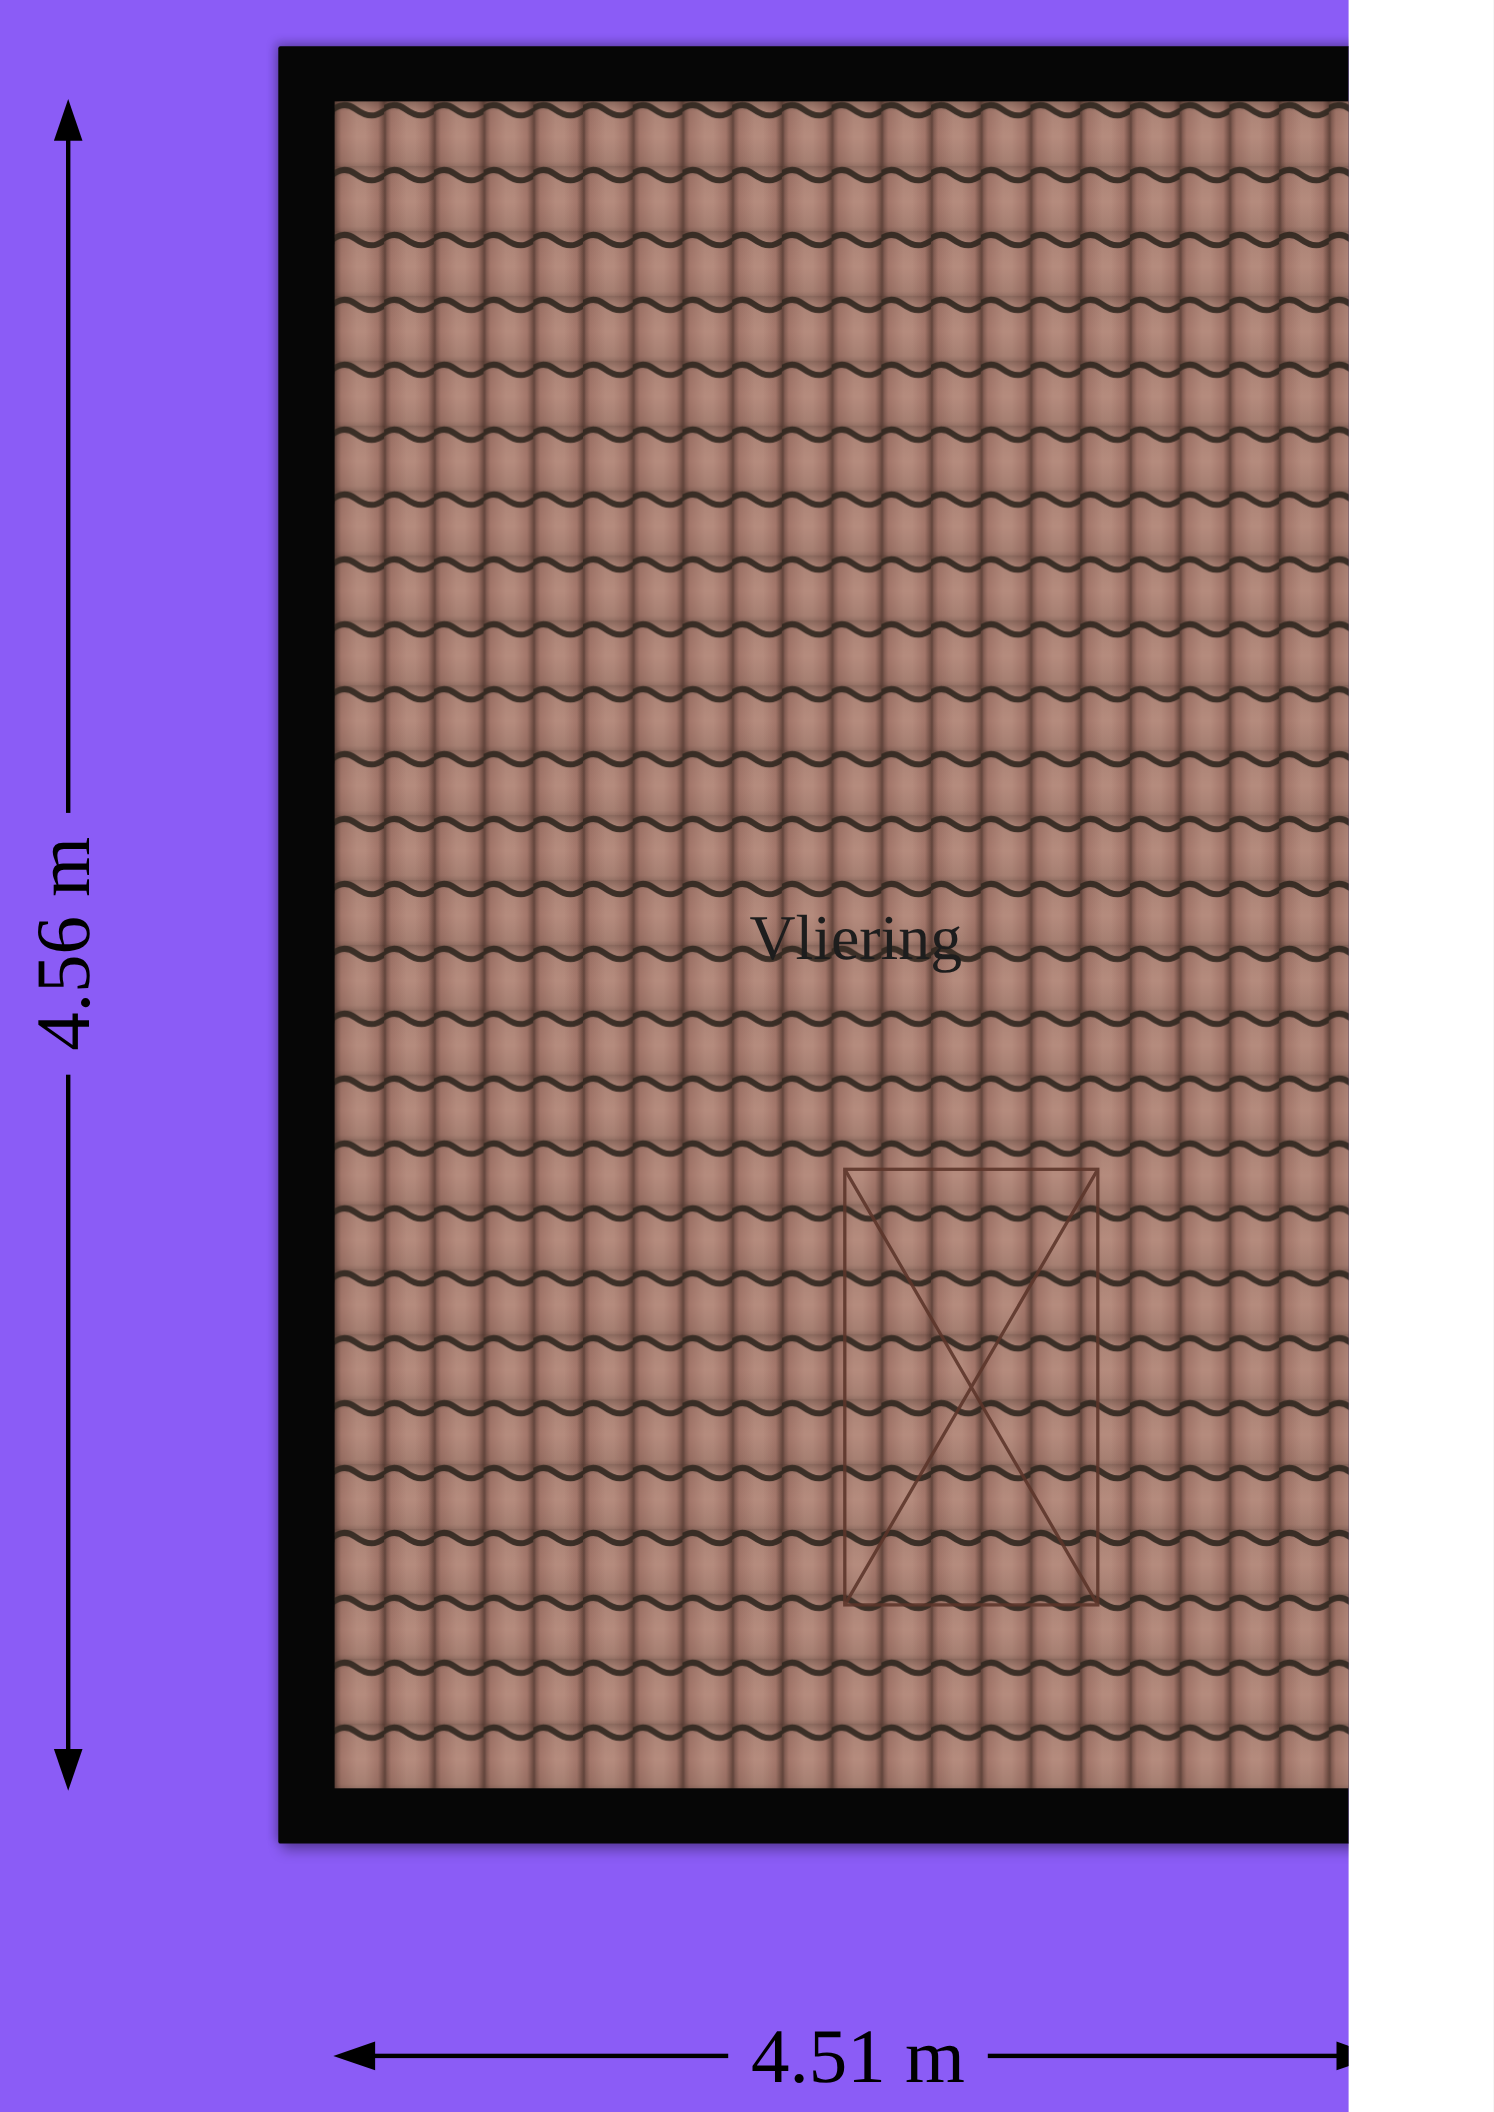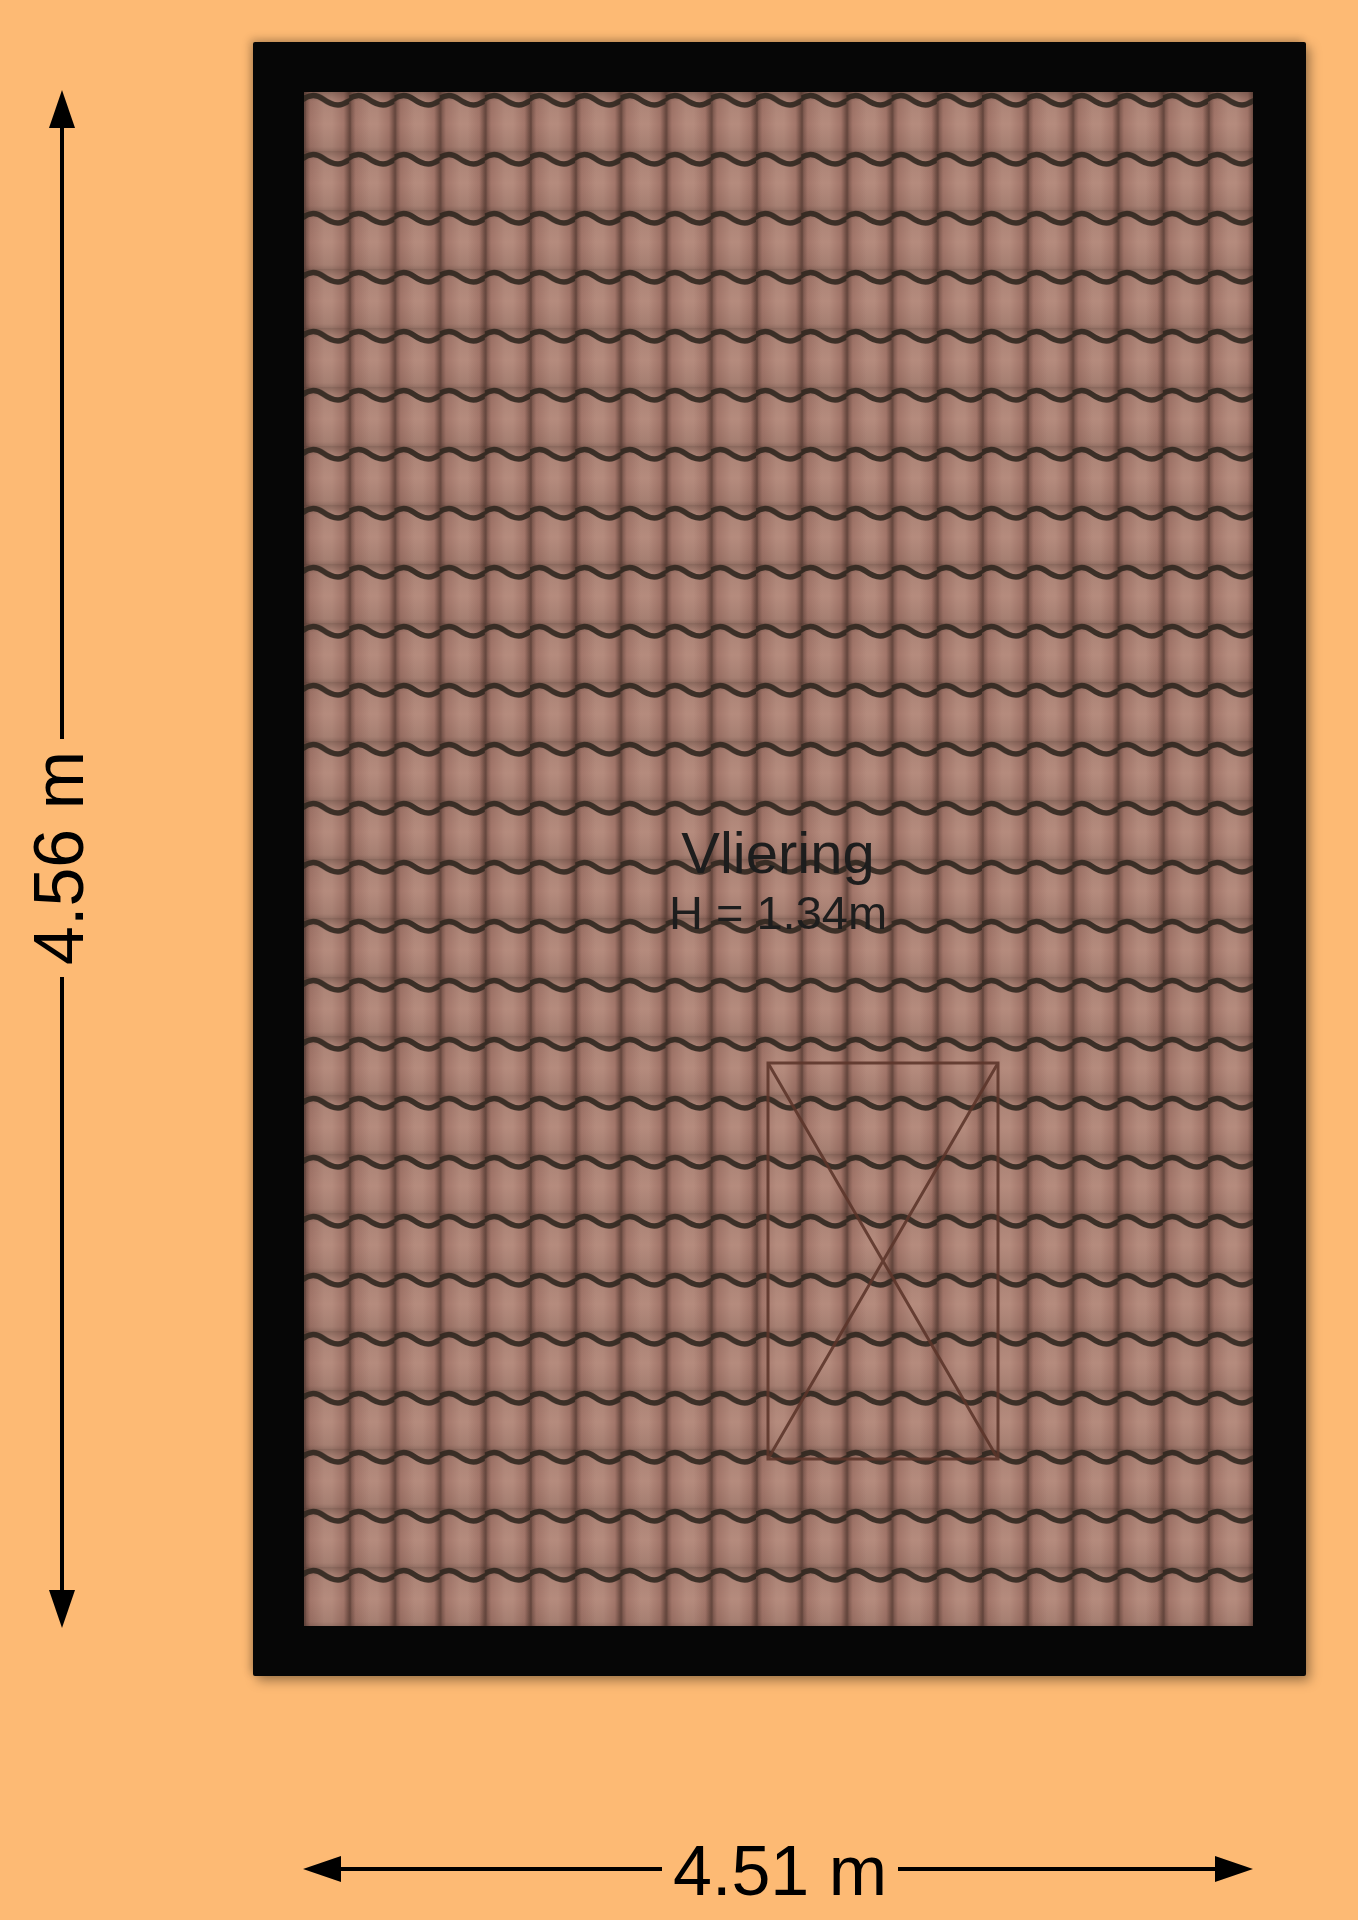--- a/index.html
+++ b/index.html
@@ -3,24 +3,25 @@
 <meta charset="utf-8">
 <style>
   html, body {
     margin: 0;
     padding: 0;
     background: #ffffff;
     font-family: "Liberation Sans", sans-serif;
   }
   .canvas {
     position: relative;
-    width: 1358px;
+    width: 1226px;
     height: 1920px;
-    background: #fdba74;
+    background: #8b5cf6;
     overflow: hidden;
+    font-family: Liberation Serif, serif;
   }
 
   
   .plan-outer {
     position: absolute;
     left: 253px;
     top: 42px;
     width: 1053px;
     height: 1634px;
     background: #060606;
@@ -134,21 +135,20 @@
 
       <g fill="none" stroke-width="3" opacity="0.88" stroke="#5c352a">
         <rect x="464" y="971" width="230" height="396"></rect>
         <path d="M464 971 L694 1367 M694 971 L464 1367"></path>
       </g>
     </svg>
   </div>
 
   <div class="room-label">
     <div class="room-name">Vliering</div>
-    <div class="room-height">H = 1.34m</div>
   </div>
 
   <div class="arrowhead ah-up"></div>
   <div class="dim-seg seg-v-top"></div>
   <div class="dim-label dim-label-v">4.56 m</div>
   <div class="dim-seg seg-v-bottom"></div>
   <div class="arrowhead ah-down"></div>
 
   <div class="arrowhead ah-left"></div>
   <div class="dim-seg seg-h-left"></div>

